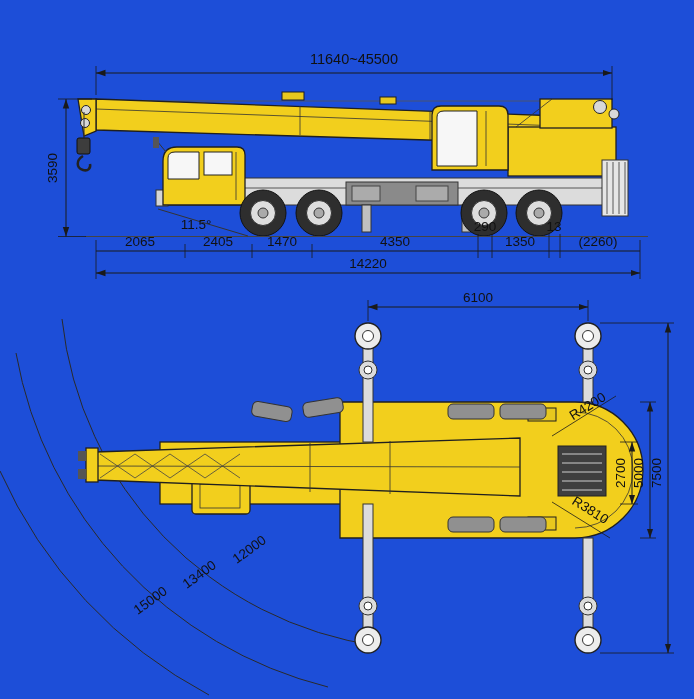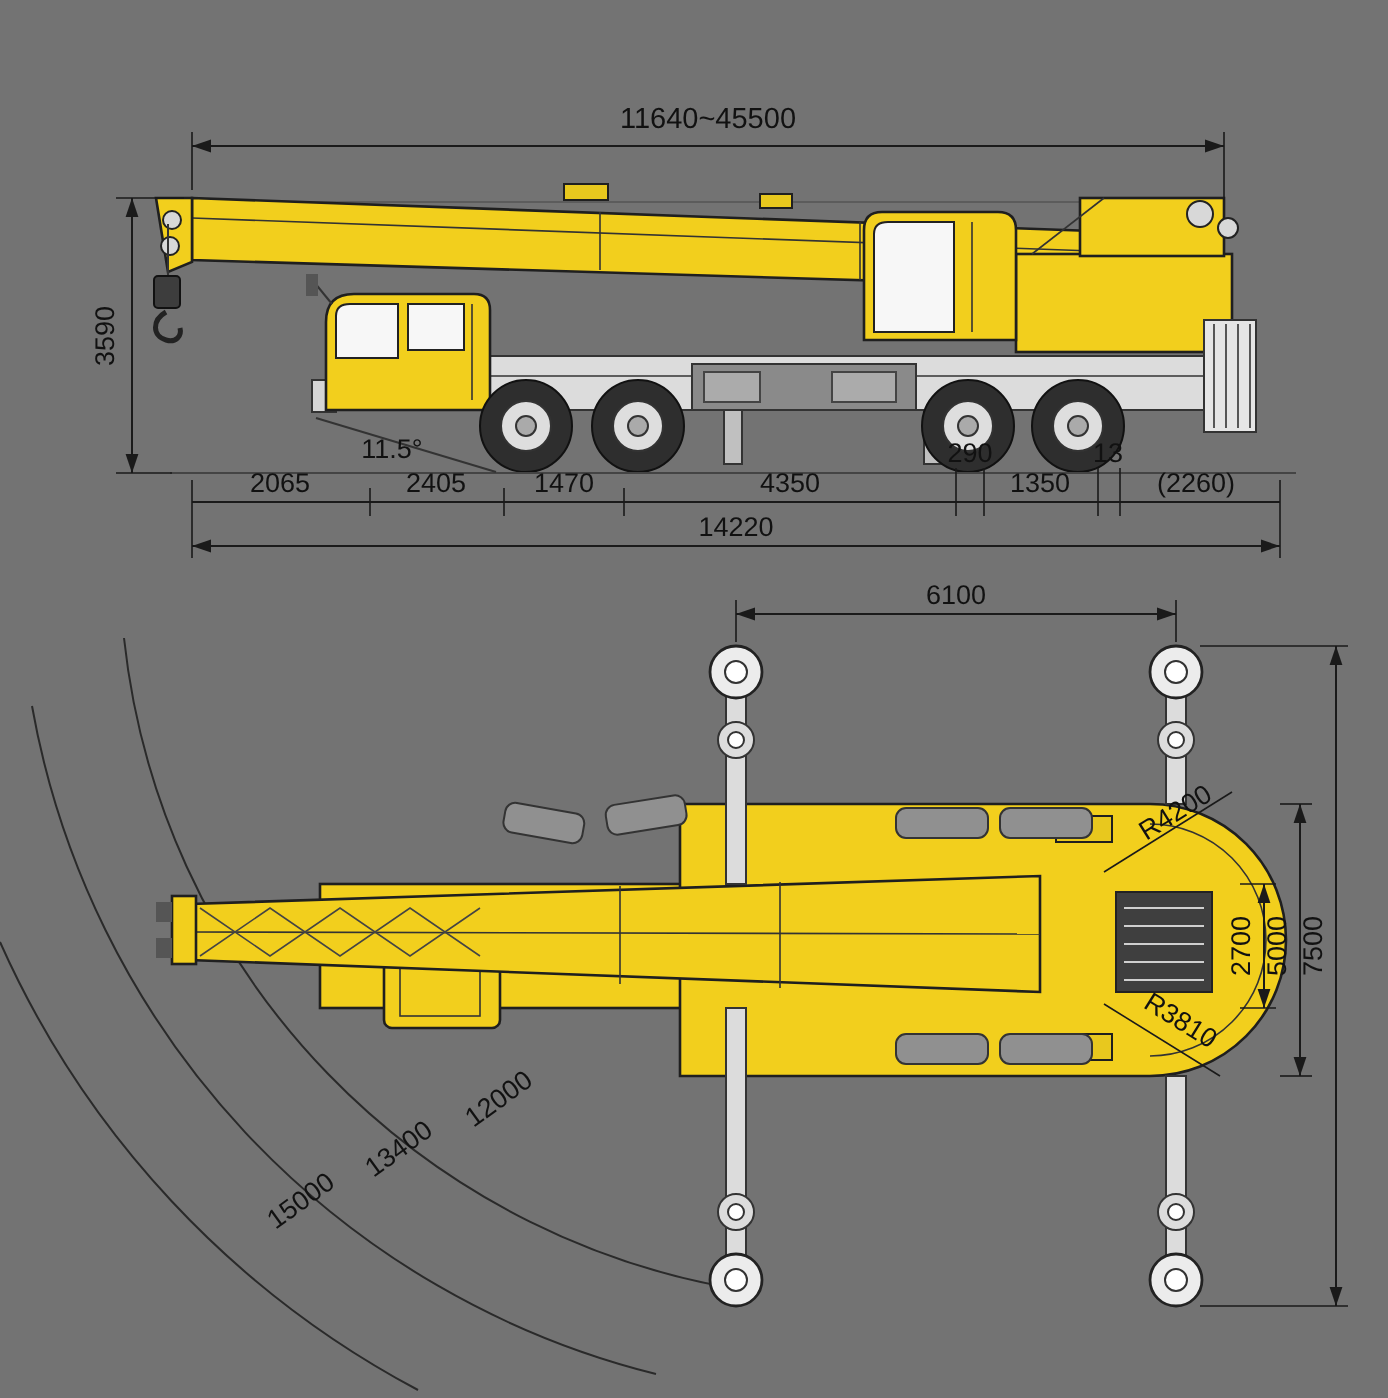--- a/index.html
+++ b/index.html
@@ -1,16 +1,16 @@
 <!DOCTYPE html>
 <html><head>
 <meta charset="utf-8">
 <style>
   html,body{margin:0;padding:0;background:#fff;}
-  .canvas{position:relative;width:694px;height:699px;background:#737373;font-family:"Liberation Sans",sans-serif;overflow:hidden;}
+  .canvas{position:relative;width:694px;height:699px;background:#1d4ed8;font-family:"Liberation Sans",sans-serif;overflow:hidden;}
   svg{position:absolute;left:0;top:0;}
   svg text{font-family:"Liberation Sans",sans-serif;font-size:13.5px;fill:#111;}
   svg text.big{font-size:14.5px;}
   .y{fill:#F2CF1D;stroke:#1f1f1f;stroke-width:1.3;}
   .y2{fill:#E8C81E;stroke:#1f1f1f;stroke-width:1;}
   .gray{fill:#DCDCDC;stroke:#333;stroke-width:1;}
   .dgray{fill:#8A8A8A;stroke:#333;stroke-width:1;}
   .blob{fill:#909090;stroke:#333;stroke-width:1;}
   .glass{fill:#F7F7F7;stroke:#222;stroke-width:1;}
   .thin{stroke:#333;stroke-width:0.8;fill:none;}

